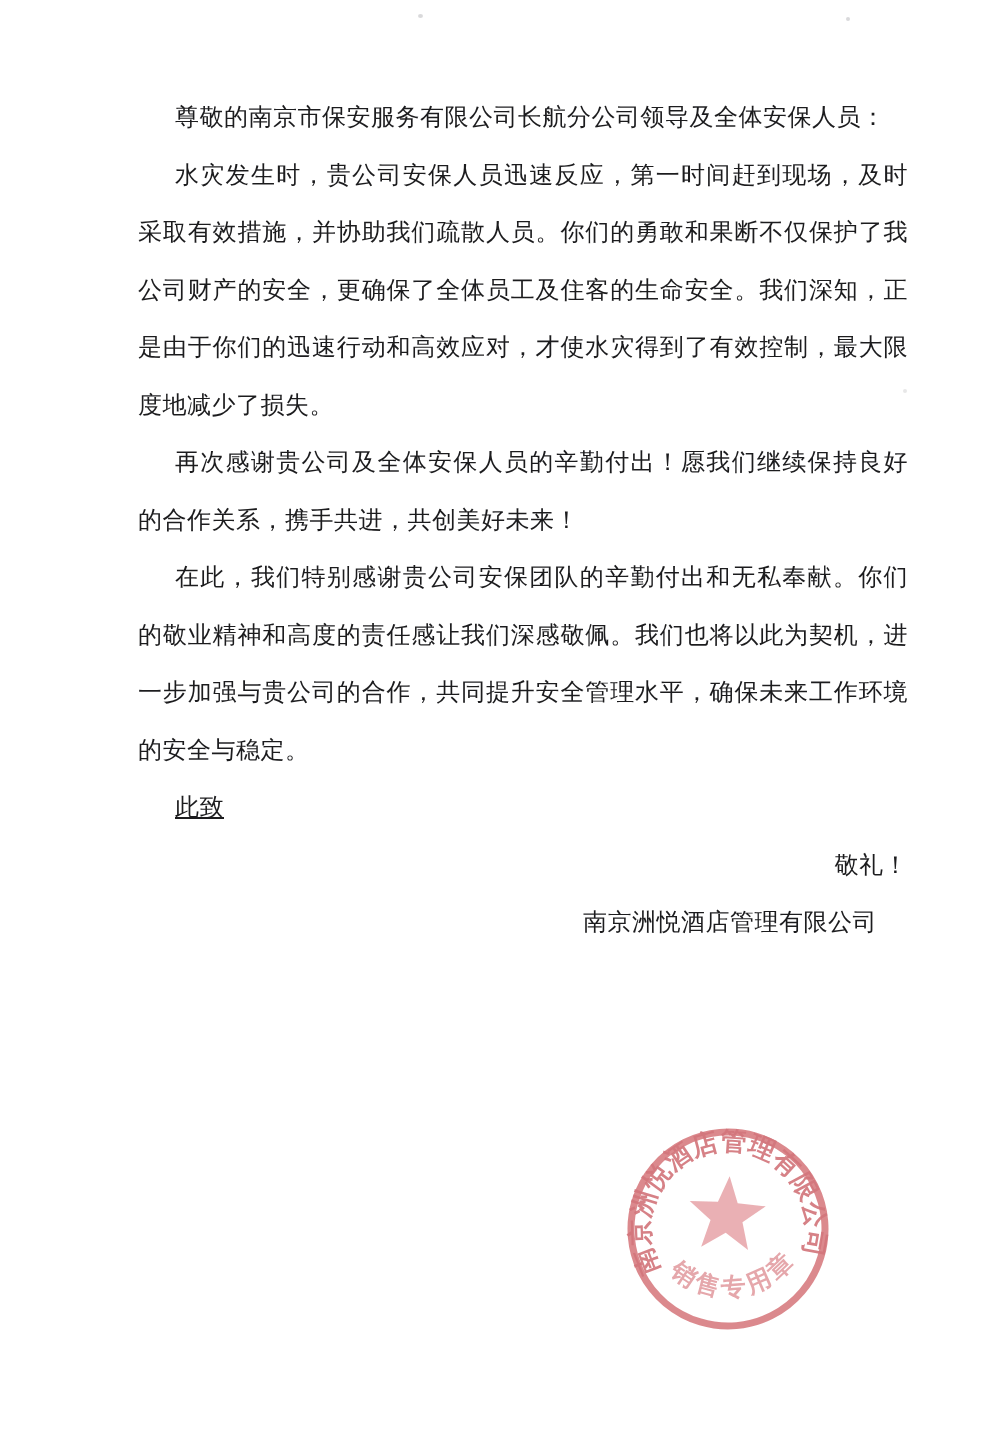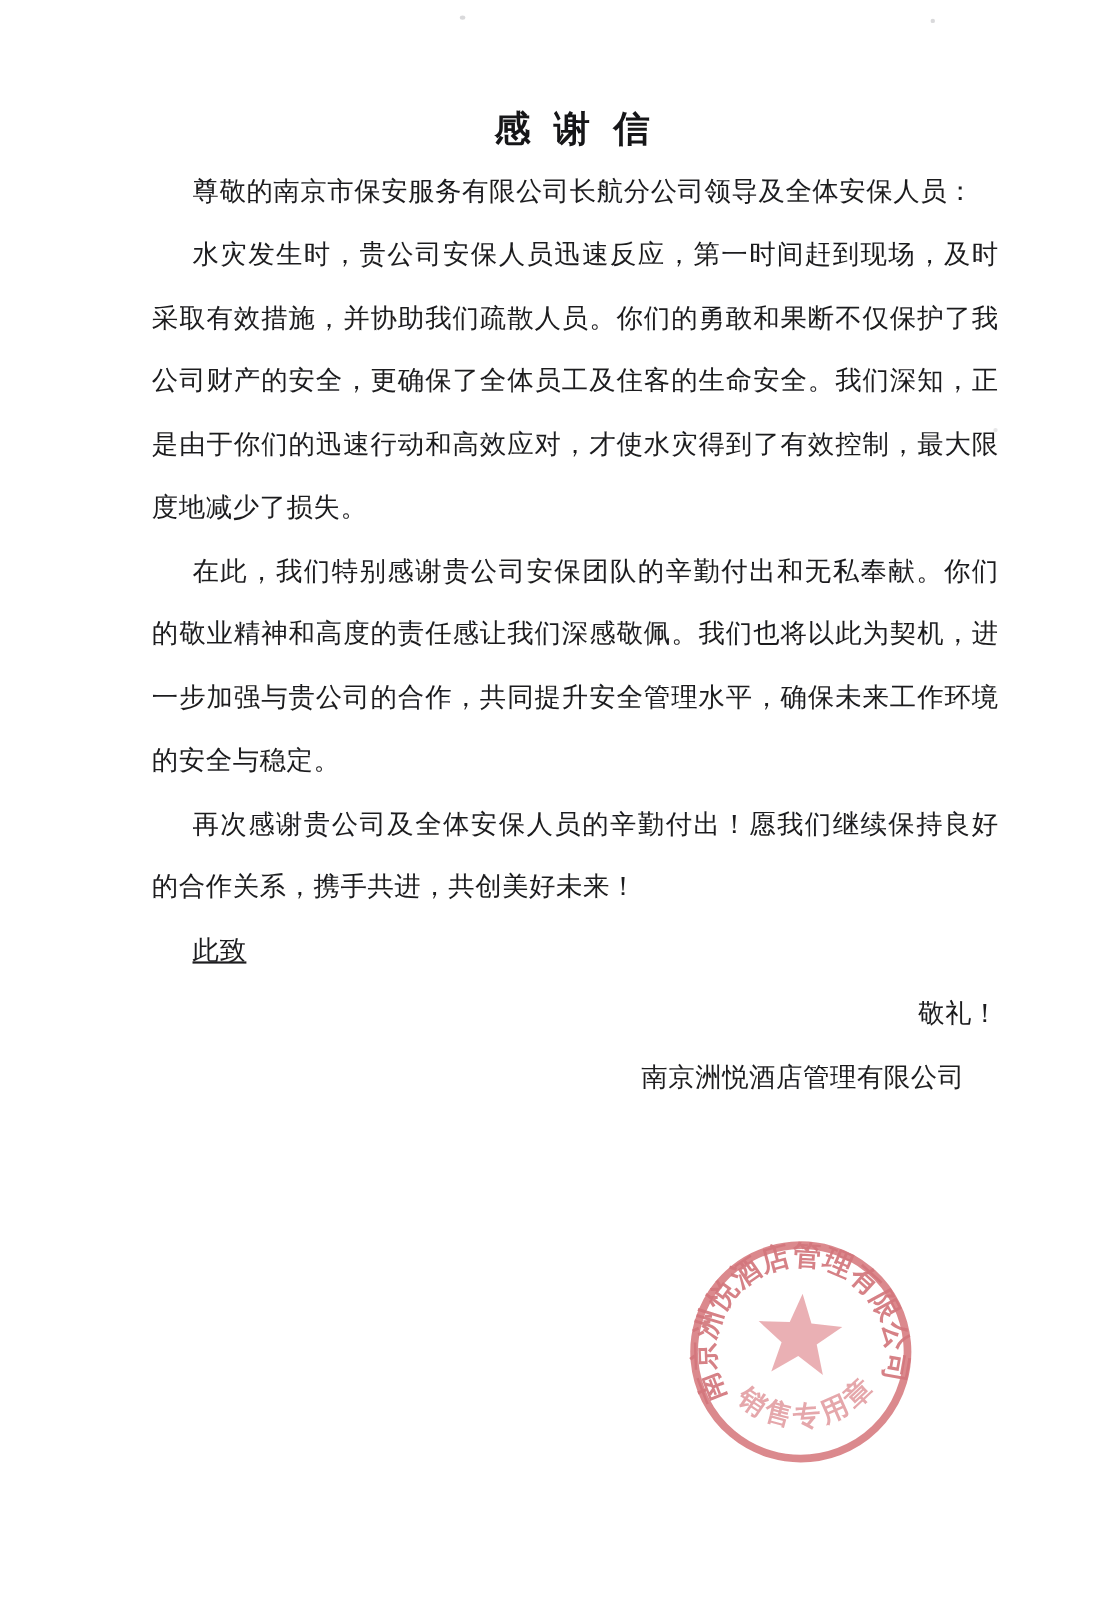--- a/index.html
+++ b/index.html
@@ -71,25 +71,24 @@
 </head>
 <body>
 
 <div class="page">
 
   <span class="speck speck1"></span>
   <span class="speck speck2"></span>
   <span class="speck speck3"></span>
 
   <div class="letter">
-    <div class="letter-title">感 谢 信</div>
     <div class="salutation">尊敬的南京市保安服务有限公司长航分公司领导及全体安保人员：</div>
     <p class="para">水灾发生时，贵公司安保人员迅速反应，第一时间赶到现场，及时采取有效措施，并协助我们疏散人员。你们的勇敢和果断不仅保护了我公司财产的安全，更确保了全体员工及住客的生命安全。我们深知，正是由于你们的迅速行动和高效应对，才使水灾得到了有效控制，最大限度地减少了损失。</p>
+    <p class="para">再次感谢贵公司及全体安保人员的辛勤付出！愿我们继续保持良好的合作关系，携手共进，共创美好未来！</p>
     <p class="para">在此，我们特别感谢贵公司安保团队的辛勤付出和无私奉献。你们的敬业精神和高度的责任感让我们深感敬佩。我们也将以此为契机，进一步加强与贵公司的合作，共同提升安全管理水平，确保未来工作环境的安全与稳定。</p>
-    <p class="para">再次感谢贵公司及全体安保人员的辛勤付出！愿我们继续保持良好的合作关系，携手共进，共创美好未来！</p>
     <div class="closing-respect">此致</div>
     <div class="closing-salute">敬礼！</div>
     <div class="signature-block">
       <div class="sig-company">南京洲悦酒店管理有限公司</div>
     </div>
   </div>
 
   <div class="stamp">
     <svg viewBox="0 0 226 226" xmlns="http://www.w3.org/2000/svg">
       <g transform="rotate(-5 113 113)">

